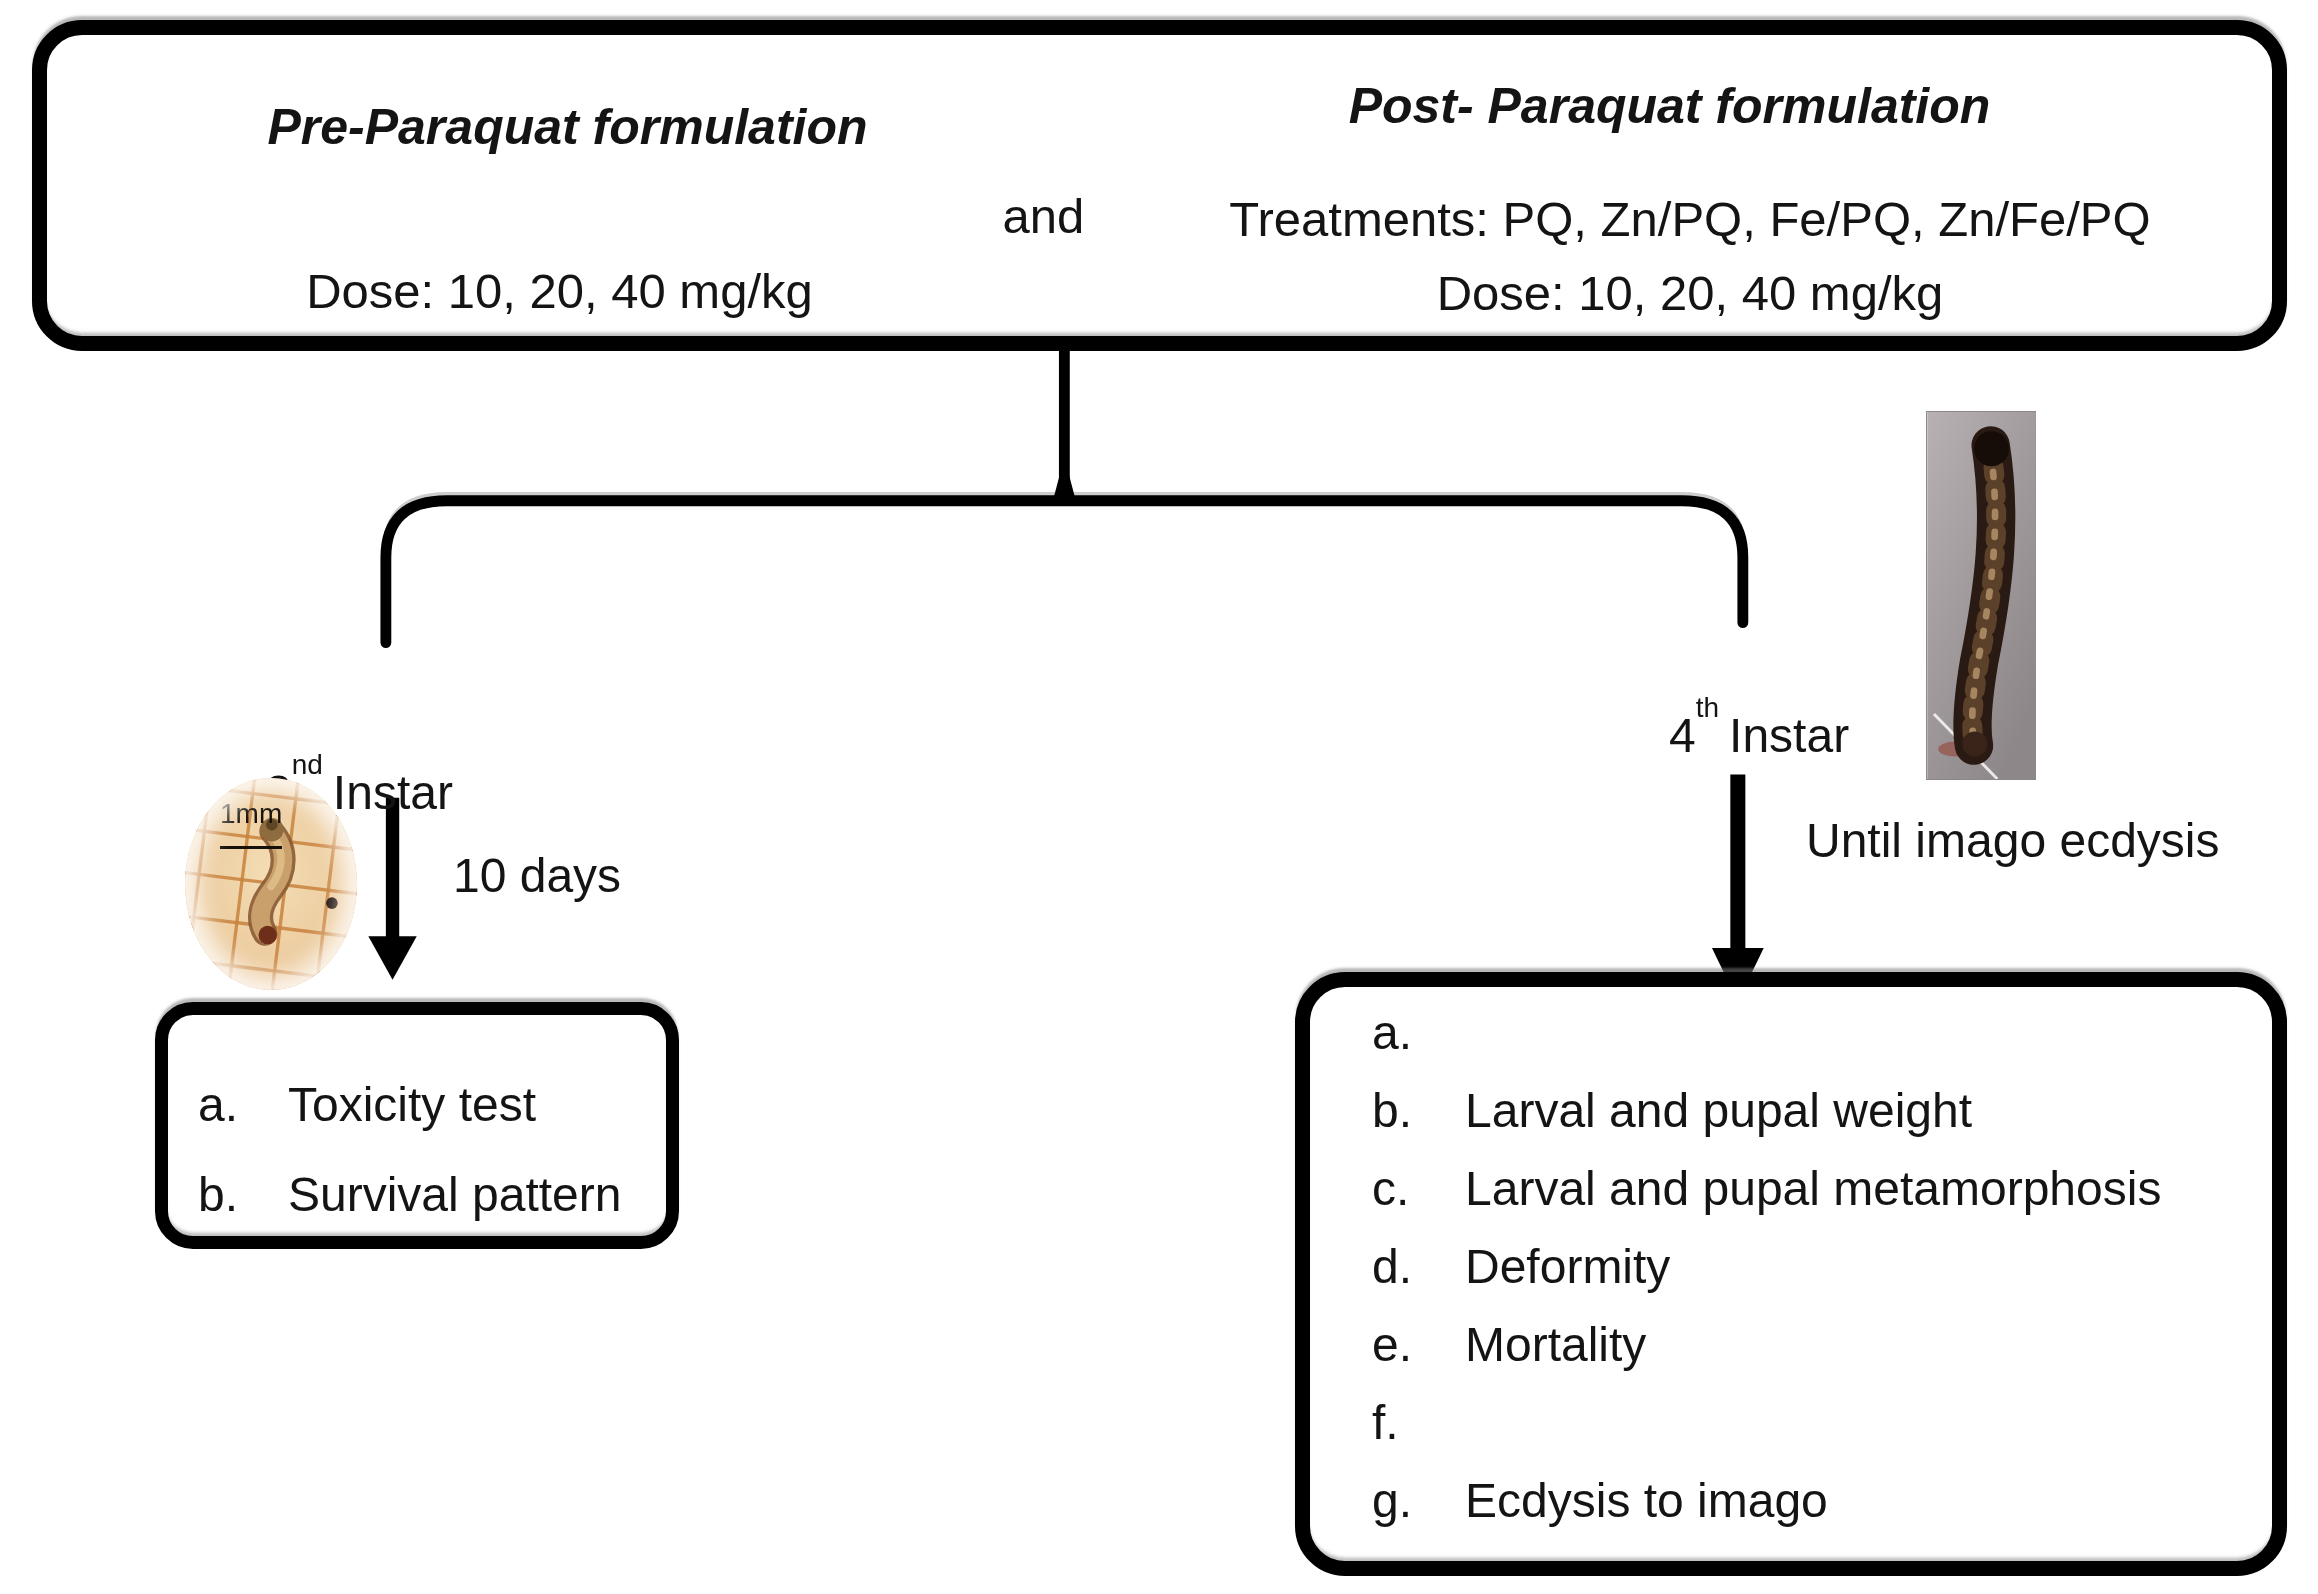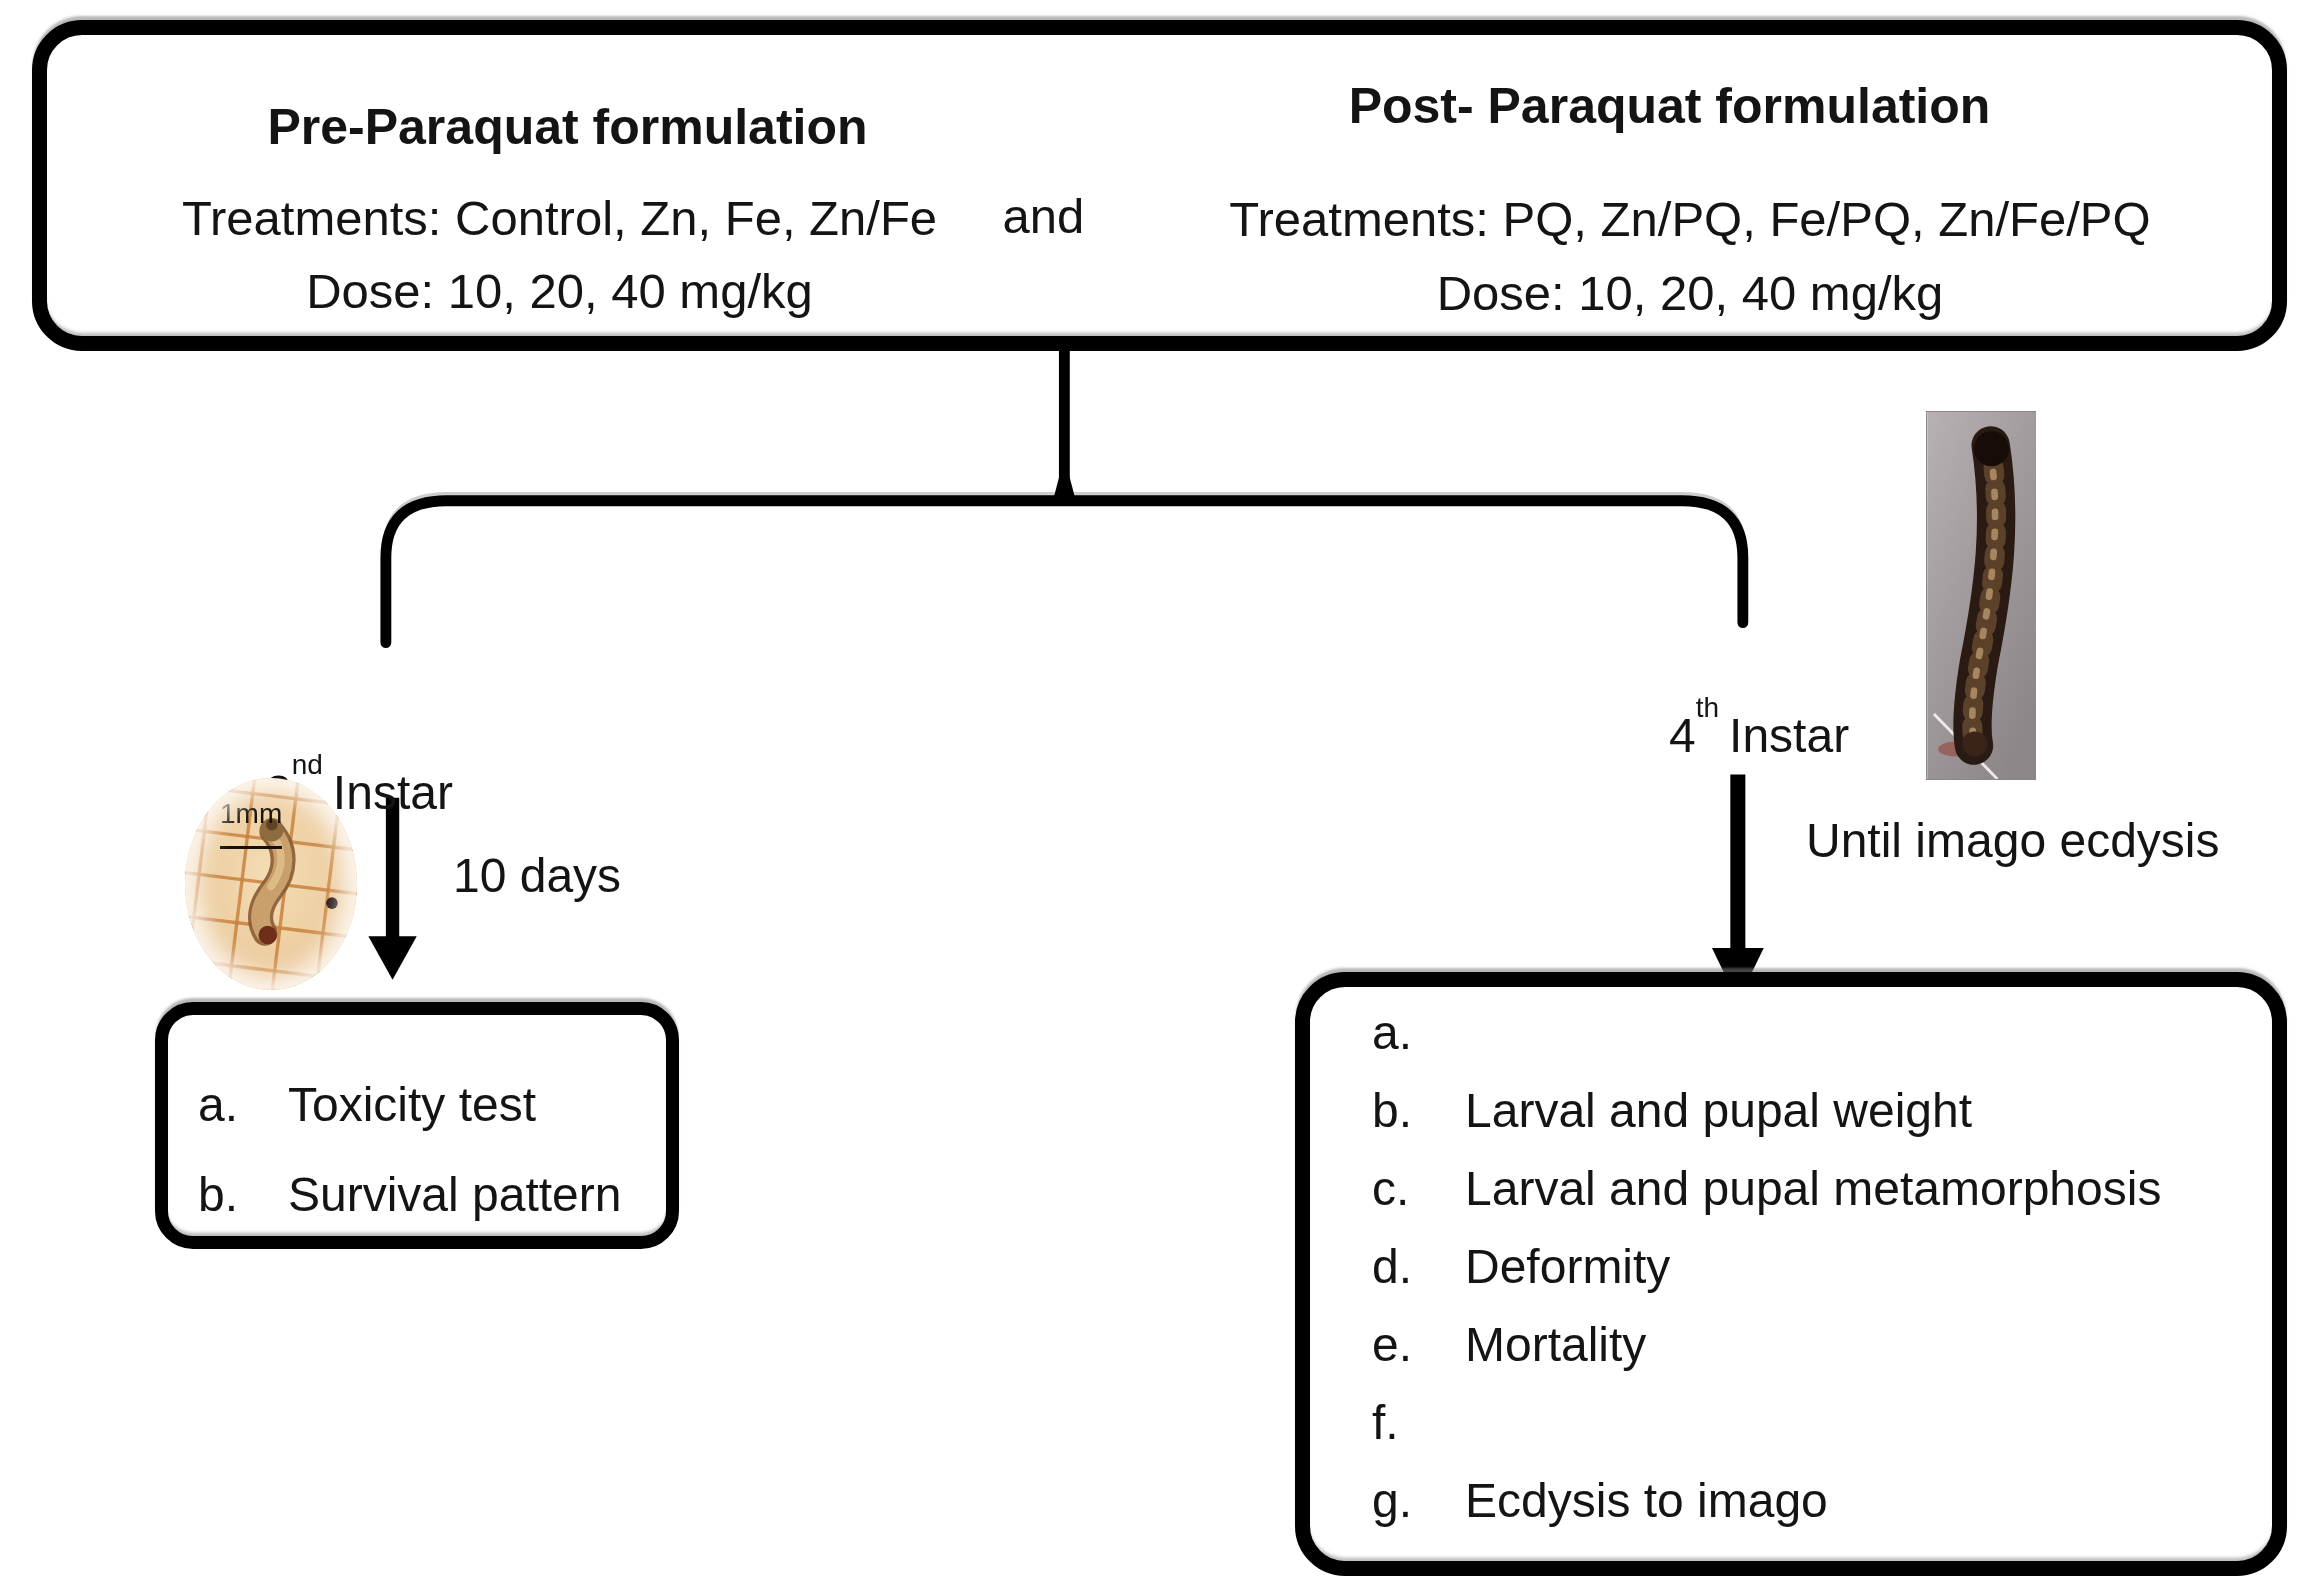--- a/index.html
+++ b/index.html
@@ -13,21 +13,21 @@
     box-shadow:0 -5px 2.5px -1.7px rgba(125,125,125,.55), inset 0 -5.8px 3.3px -2.5px rgba(125,125,125,.5);
     box-sizing:border-box;
   }
   .top-box{left:32px;top:20px;width:2255px;height:331px;border-width:15px;border-radius:50px;}
   .outcome-left{left:155px;top:1002px;width:524px;height:247px;border-radius:38px;}
   .outcome-right{left:1295px;top:972px;width:992px;height:604px;border-width:15px;border-radius:50px;}
   
   .txt{position:absolute;white-space:nowrap;}
   .ctr{text-align:center;white-space:nowrap;}
   .bold{font-weight:bold;}
-  .fs-title{font-size:50px;line-height:58px;}
+  .fs-title{font-size:50px;line-height:58px;font-style:italic;}
   .fs-body{font-size:49px;line-height:58px;}
   .fs-label{font-size:48px;line-height:55px;}
   .col{position:absolute;}
   .pre-title{left:117px;top:98px;width:901px;}
   .pre-treat{left:92px;top:189px;width:935px;}
   .pre-dose{left:92px;top:262px;width:935px;}
   .and-word{left:992px;top:187px;width:103px;}
   .post-title{left:1127px;top:77px;width:1085px;}
   .post-treat{left:1114px;top:190px;width:1152px;}
   .post-dose{left:1114px;top:264px;width:1152px;}
@@ -55,21 +55,20 @@
   .photo-right{position:absolute;left:1926px;top:411px;width:110px;height:369px;border:0.8px solid #8d8789;box-sizing:border-box;}
 </style>
 </head>
 <body>
 
 <div class="canvas">
 
   <div class="rbox top-box"></div>
 
   <div class="txt col ctr bold fs-title pre-title">Pre-Paraquat formulation</div>
-  <div class="txt col ctr fs-body pre-treat">Treatments: Control, Zn, Fe, Zn/Fe</div>
   <div class="txt col ctr fs-body pre-dose">Dose: 10, 20, 40 mg/kg</div>
 
   <div class="txt col ctr fs-body and-word">and</div>
 
   <div class="txt col ctr bold fs-title post-title">Post- Paraquat formulation</div>
   <div class="txt col ctr fs-body post-treat">Treatments: PQ, Zn/PQ, Fe/PQ, Zn/Fe/PQ</div>
   <div class="txt col ctr fs-body post-dose">Dose: 10, 20, 40 mg/kg</div>
 
   <svg style="position:absolute;left:0;top:0;" width="2319" height="1594" viewBox="0 0 2778 1910">
 

